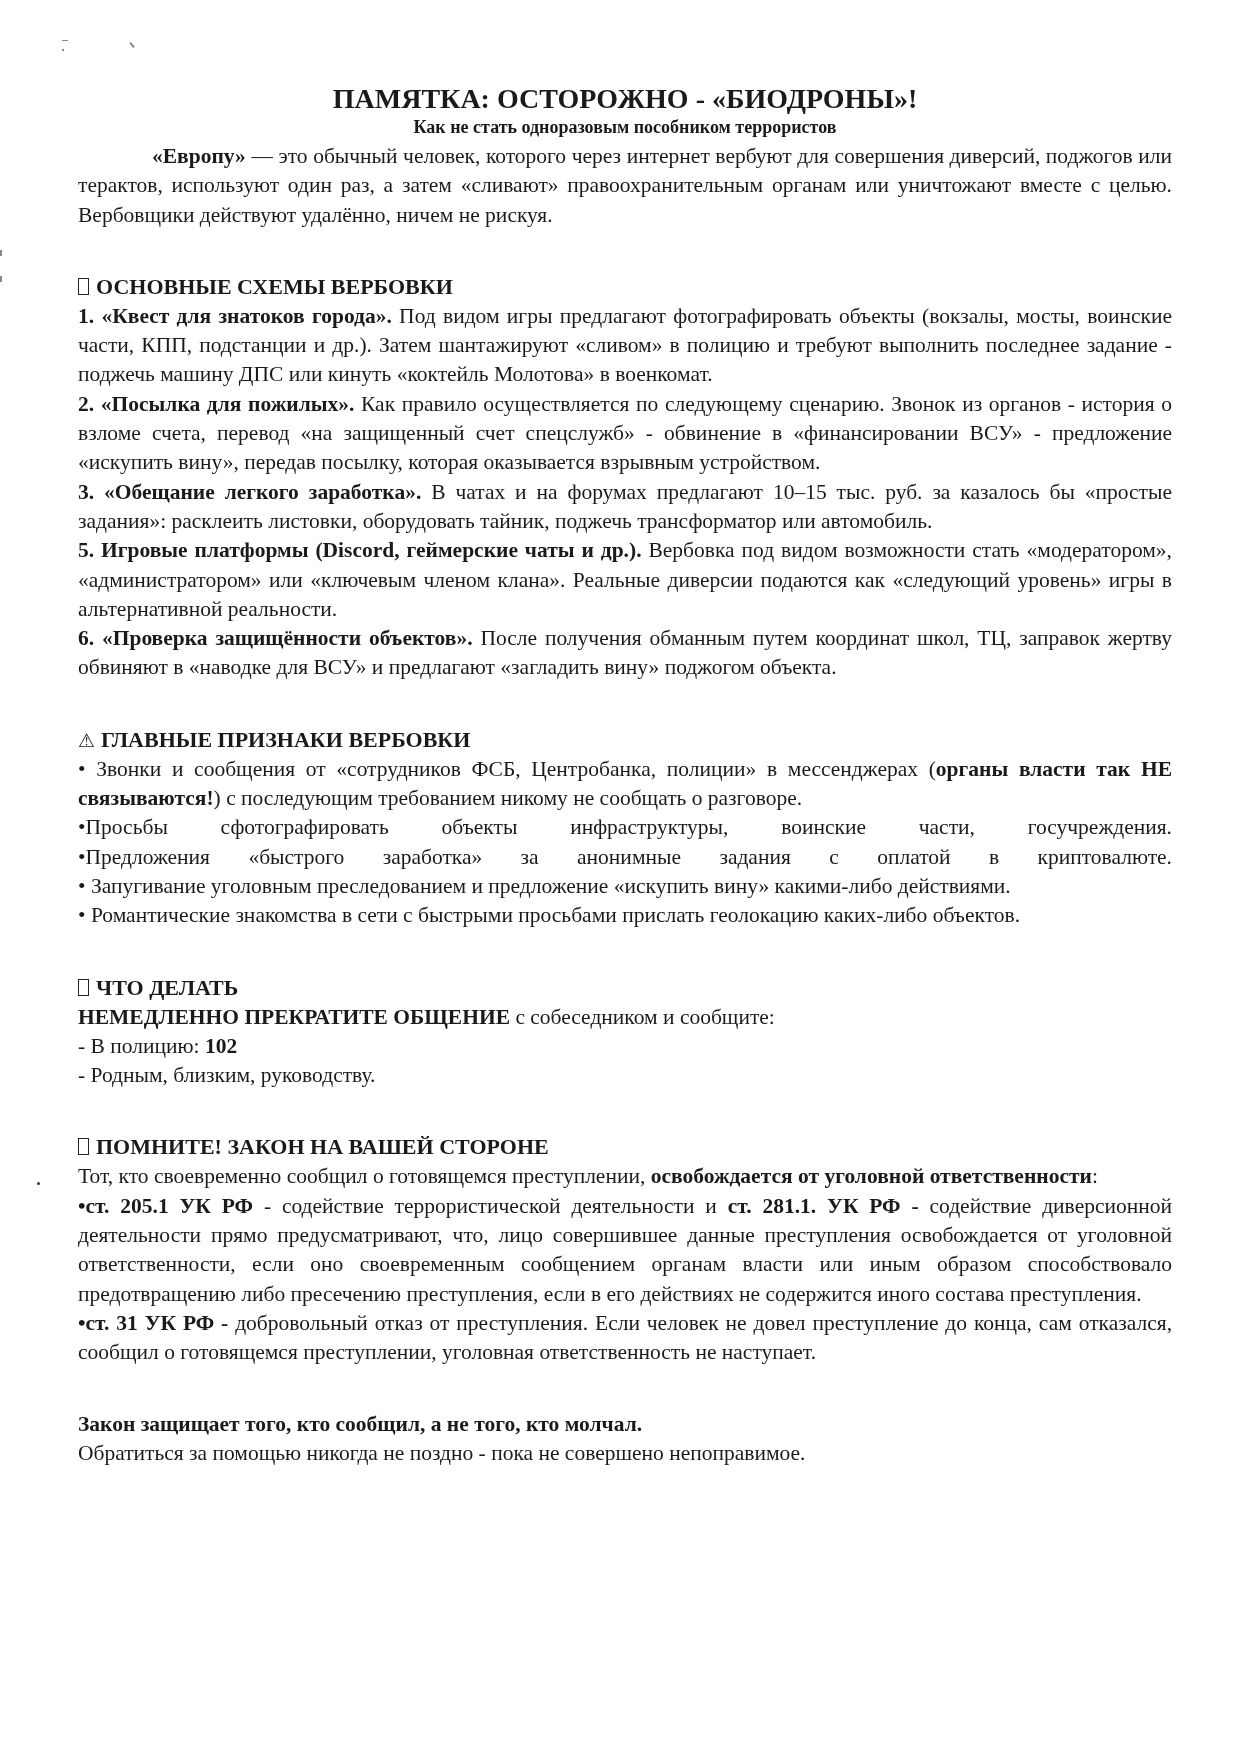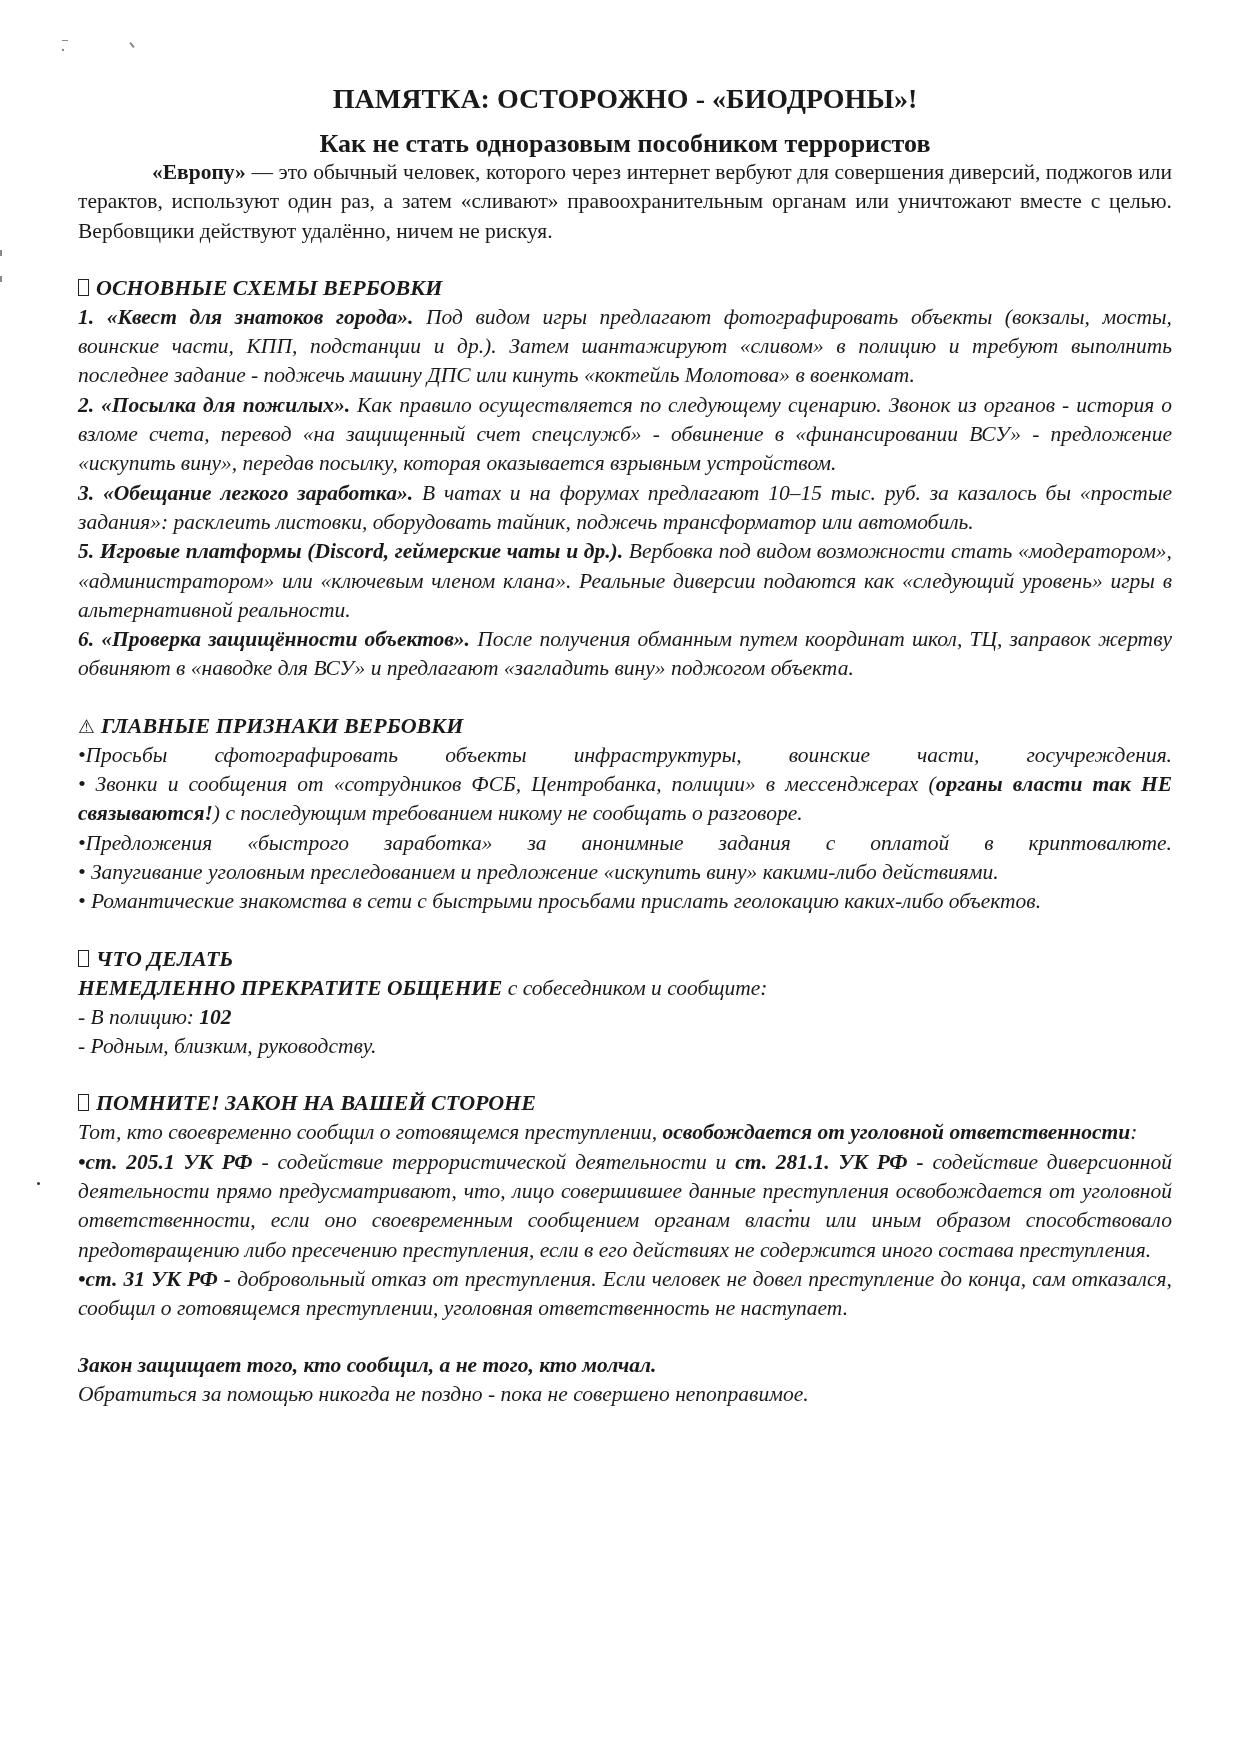--- a/index.html
+++ b/index.html
@@ -3,25 +3,25 @@
 <meta charset="utf-8">
 <style>
   html, body { margin: 0; padding: 0; background: #ffffff; }
   body {
     width: 1240px; height: 1754px; position: relative; overflow: hidden;
     font-family: "Liberation Serif", "DejaVu Serif", serif;
     color: #1a1a1a;
   }
   .page { position: absolute; left: 78px; top: 84px; width: 1094px; font-size: 21.5px; line-height: 29.3px; }
   .title { text-align: center; font-weight: bold; font-size: 28px; line-height: 29px; }
-  .subtitle { text-align: center; font-weight: bold; font-size: 26px; line-height: 29px; margin-top: 16px; }
+  .subtitle { text-align: center; font-weight: bold; font-size: 18px; line-height: 29px; }
   p { margin: 0; text-align: justify; text-align-last: left; }
   .indent { text-indent: 74px; }
   b { font-weight: bold; }
-  .section { margin-top: 27px; font-style: italic; }
+  .section { margin-top: 42px; }
   .heading { font-weight: bold; font-size: 22px; line-height: 30px; margin: 0; }
   .icon-box {
     display: inline-block; width: 11px; height: 17px; border: 1.3px solid #222;
     vertical-align: -1px; margin-right: 7px; box-sizing: border-box;
   }
   .icon-warn { display: inline-block; margin-right: 6px; font-family: "DejaVu Sans", sans-serif; font-size: 19px; font-weight: normal; }
   .scan-mark { position: absolute; background: #888; }
   .dot { position: absolute; width: 3px; height: 3px; background: #333; border-radius: 50%; }
 </style>
 </head>
@@ -44,22 +44,22 @@
     <p class="heading"><span class="icon-box"></span><span>ОСНОВНЫЕ СХЕМЫ ВЕРБОВКИ</span></p>
     <p><b>1. «Квест для знатоков города».</b><span> Под видом игры предлагают фотографировать объекты (вокзалы, мосты, воинские части, КПП, подстанции и др.). Затем шантажируют «сливом» в полицию и требуют выполнить последнее задание - поджечь машину ДПС или кинуть «коктейль Молотова» в военкомат.</span></p>
     <p><b>2. «Посылка для пожилых».</b><span> Как правило осуществляется по следующему сценарию. Звонок из органов - история о взломе счета, перевод «на защищенный счет спецслужб» - обвинение в «финансировании ВСУ» - предложение «искупить вину», передав посылку, которая оказывается взрывным устройством.</span></p>
     <p><b>3. «Обещание легкого заработка».</b><span> В чатах и на форумах предлагают 10–15 тыс. руб. за казалось бы «простые задания»: расклеить листовки, оборудовать тайник, поджечь трансформатор или автомобиль.</span></p>
     <p><b>5. Игровые платформы (Discord, геймерские чаты и др.).</b><span> Вербовка под видом возможности стать «модератором», «администратором» или «ключевым членом клана». Реальные диверсии подаются как «следующий уровень» игры в альтернативной реальности.</span></p>
     <p><b>6. «Проверка защищённости объектов».</b><span> После получения обманным путем координат школ, ТЦ, заправок жертву обвиняют в «наводке для ВСУ» и предлагают «загладить вину» поджогом объекта.</span></p>
   </div>
 
   <div class="section">
     <p class="heading"><span class="icon-warn">⚠</span><span>ГЛАВНЫЕ ПРИЗНАКИ ВЕРБОВКИ</span></p>
+    <p><span>• Звонки и сообщения от «сотрудников ФСБ, Центробанка, полиции» в мессенджерах (</span><b>органы власти так НЕ связываются!</b><span>) с последующим требованием никому не сообщать о разговоре.</span></p>
     <p style="text-align-last: justify;">•Просьбы сфотографировать объекты инфраструктуры, воинские части, госучреждения.</p>
-    <p><span>• Звонки и сообщения от «сотрудников ФСБ, Центробанка, полиции» в мессенджерах (</span><b>органы власти так НЕ связываются!</b><span>) с последующим требованием никому не сообщать о разговоре.</span></p>
     <p style="text-align-last: justify;">•Предложения «быстрого заработка» за анонимные задания с оплатой в криптовалюте.</p>
     <p>• Запугивание уголовным преследованием и предложение «искупить вину» какими-либо действиями.</p>
     <p>• Романтические знакомства в сети с быстрыми просьбами прислать геолокацию каких-либо объектов.</p>
   </div>
 
   <div class="section">
     <p class="heading"><span class="icon-box"></span><span>ЧТО ДЕЛАТЬ</span></p>
     <p><b>НЕМЕДЛЕННО ПРЕКРАТИТЕ ОБЩЕНИЕ</b><span> с собеседником и сообщите:</span></p>
     <p><span>- В полицию: </span><b>102</b></p>
     <p>- Родным, близким, руководству.</p>

